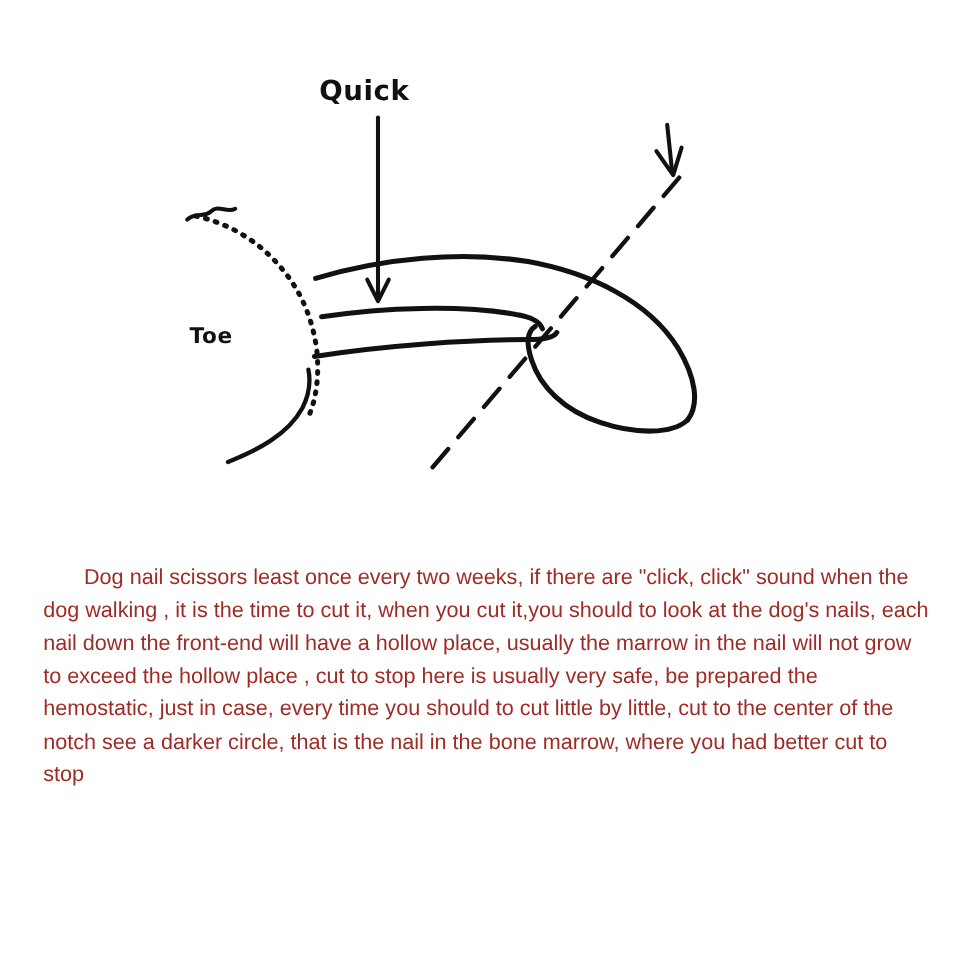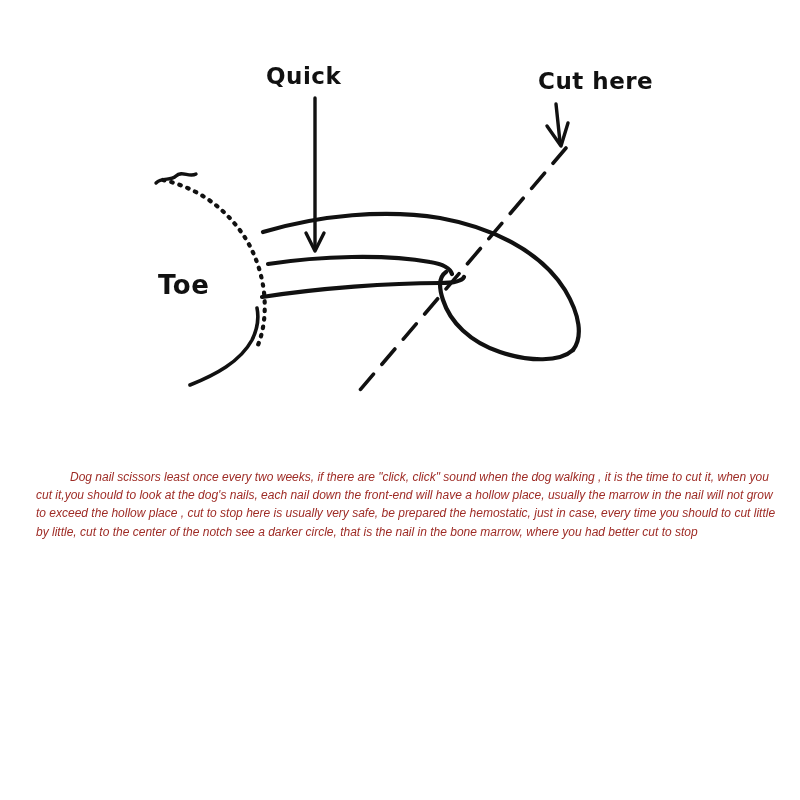--- a/index.html
+++ b/index.html
@@ -31,47 +31,46 @@
     position: absolute;
     font-family: "DejaVu Sans", sans-serif;
     font-weight: bold;
     color: #111111;
     font-size: 23px;
     letter-spacing: 0.5px;
     white-space: nowrap;
   }
   #label-quick { left: 266px; top: 63px; }
   #label-cut   { left: 538px; top: 68px; }
-  #label-toe   { left: 158px; top: 270px; font-size: 26px; }
+  #label-toe   { left: 158px; top: 270px; font-size: 18px; }
 
   #caption {
     position: absolute;
     left: 36px;
     top: 468px;
     width: 740px;
     color: #9e2b25;
     font-family: "Liberation Serif", serif;
   }
   #caption-title {
     font-family: "Liberation Sans", sans-serif;
     font-size: 20px;
     font-weight: normal;
     color: #9e2b25;
     margin: 0 0 3px 0;
     line-height: 1.25;
   }
   #caption-body {
     font-family: "Liberation Sans", sans-serif;
-    font-size: 12px;
+    font-size: 18px;
     line-height: 1.52;
     color: #9e2b25;
     margin: 0;
     text-indent: 34px;
     text-align: left;
-    font-style: italic;
   }
 </style>
 </head>
 <body>
 
 <div id="page">
 
   <div id="diagram">
     <svg width="800" height="450" viewBox="0 0 800 450">
 
@@ -95,21 +94,20 @@
       <path d="M566,148 L360,390" fill="none" stroke="#111111" stroke-width="3.6" stroke-linecap="round" stroke-dasharray="20 13"></path>
 
       <path d="M315,98 L315,246" fill="none" stroke="#111111" stroke-width="3.4" stroke-linecap="round"></path>
       <path d="M306,233 L315,251 L324,233" fill="none" stroke="#111111" stroke-width="3.4" stroke-linecap="round" stroke-linejoin="round"></path>
 
       <path d="M556,104 L560,142" fill="none" stroke="#111111" stroke-width="3.4" stroke-linecap="round"></path>
       <path d="M547,126 L561,146 L568,123" fill="none" stroke="#111111" stroke-width="3.4" stroke-linecap="round" stroke-linejoin="round"></path>
     </svg>
 
     <div class="dg-label" id="label-quick">Quick</div>
-    <div class="dg-label" id="label-cut">Cut here</div>
     <div class="dg-label" id="label-toe">Toe</div>
   </div>
 
   <div id="caption">
     <p id="caption-body">Dog nail scissors least once every two weeks, if there are "click, click" sound when the dog walking , it is the time to cut it, when you cut it,you should to look at the dog's nails, each nail down the front-end will have a hollow place, usually the marrow in the nail will not grow to exceed the hollow place , cut to stop here is usually very safe, be prepared the hemostatic, just in case, every time you should to cut little by little, cut to the center of the notch see a darker circle, that is the nail in the bone marrow, where you had better cut to stop</p>
   </div>
 
 </div>
 
 </body></html>

